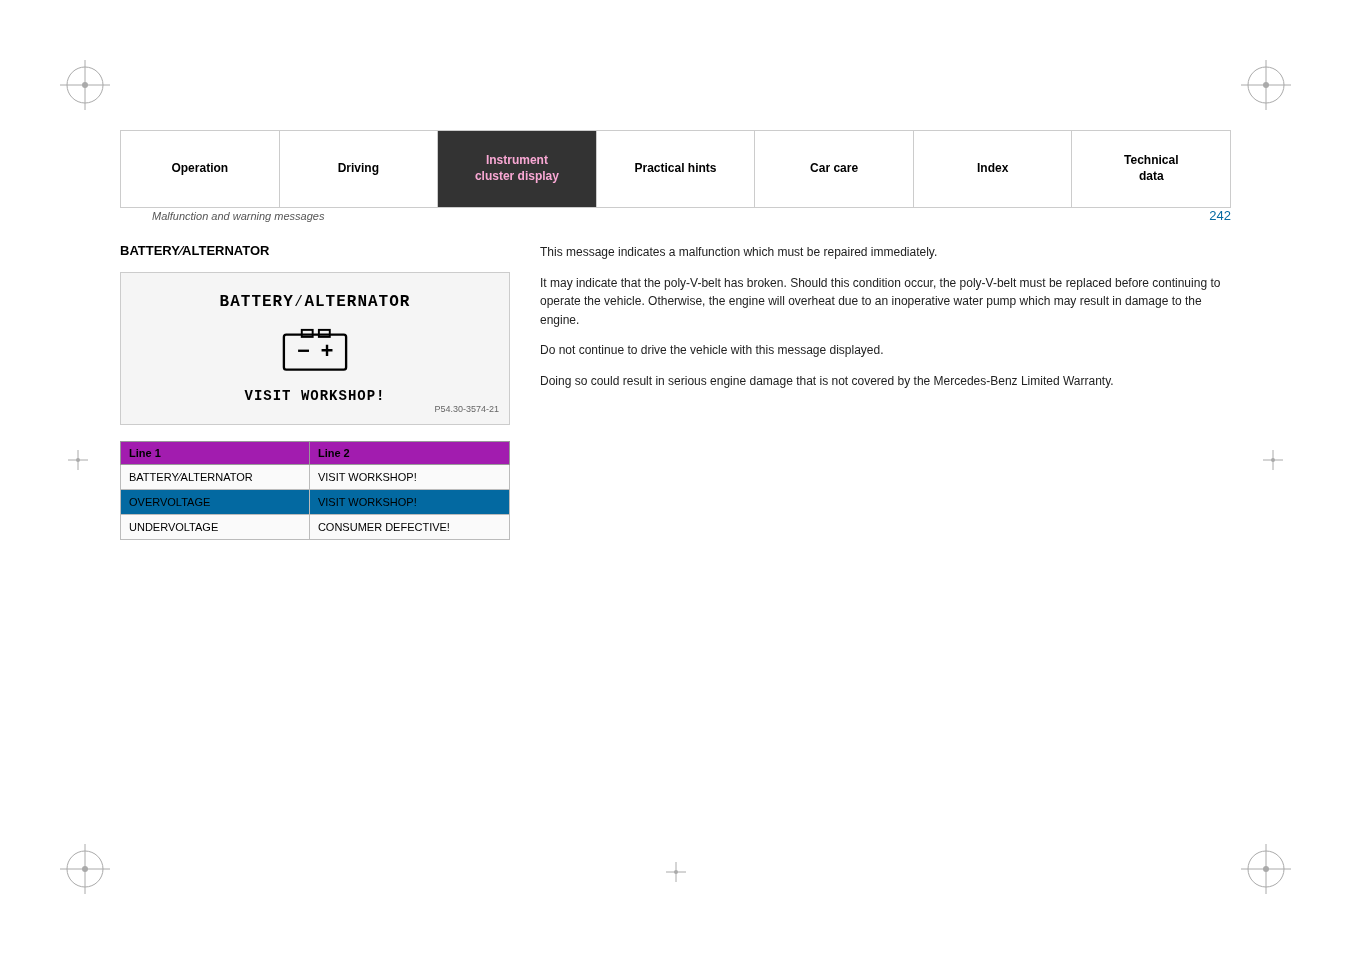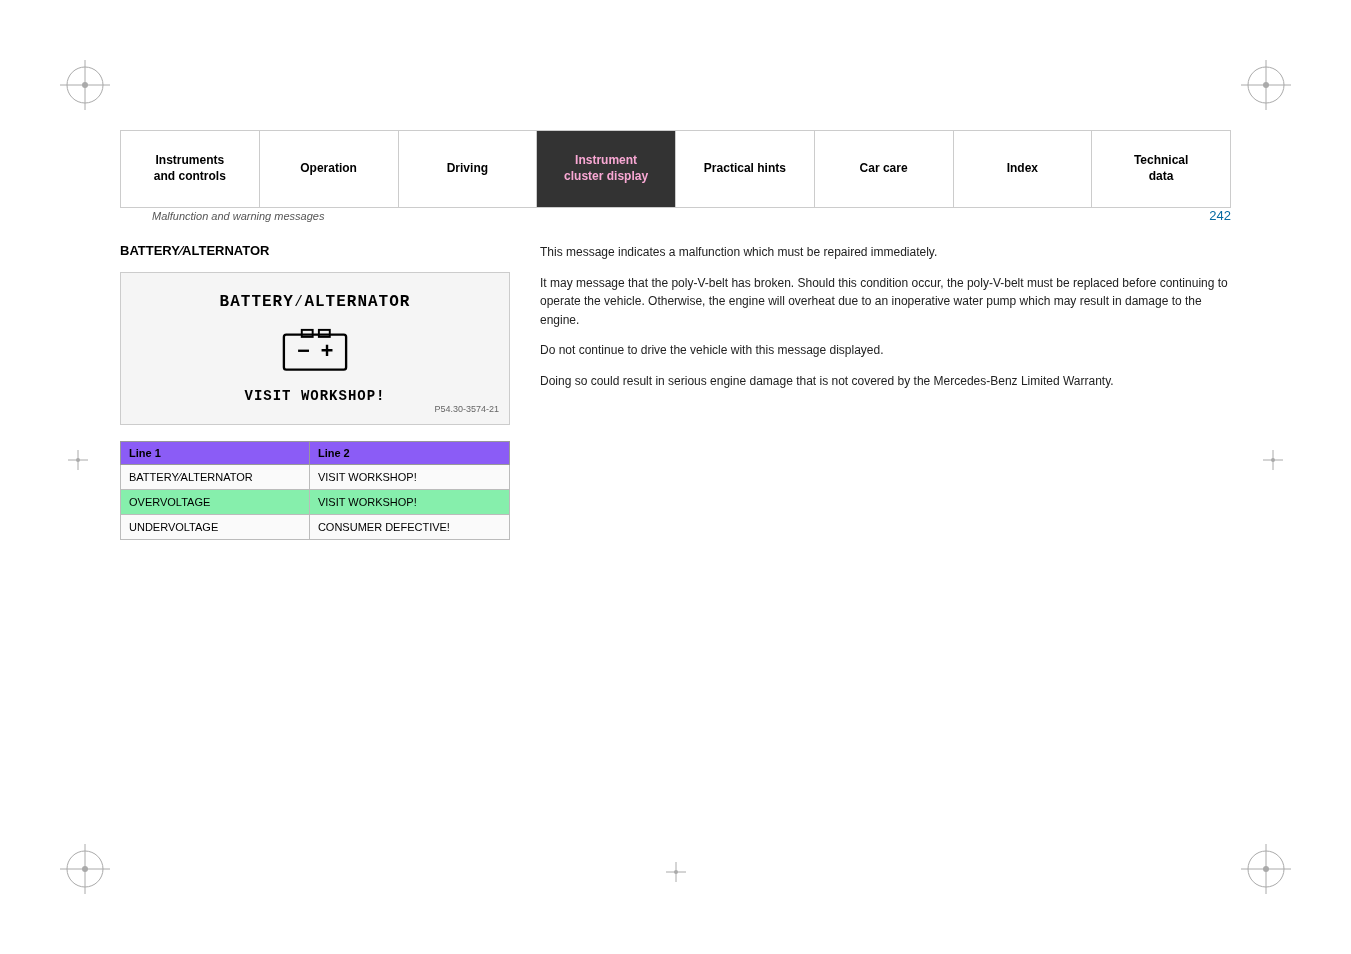--- a/index.html
+++ b/index.html
@@ -152,28 +152,28 @@
 
     
     .data-table {
       width: 100%;
       border-collapse: collapse;
       font-size: 11px;
     }
     .data-table th {
       border: 1px solid #999;
       padding: 5px 8px;
-      background: #8b5cf6;
+      background: #a21caf;
       font-weight: bold;
       text-align: left;
     }
     .data-table td {
       border: 1px solid #bbb;
       padding: 6px 8px;
-      background: #86efac;
+      background: #0369a1;
     }
     .data-table tr:nth-child(odd) td { background: #fafafa; }
 
     
     .right-col p {
       font-size: 12px;
       line-height: 1.55;
       margin-bottom: 12px;
       color: #222;
     }
@@ -232,24 +232,20 @@
 
 <div style="position:absolute; top:450px; right:68px;">
   <svg width="20" height="20" viewBox="0 0 20 20">
     <line x1="10" y1="0" x2="10" y2="20" stroke="#aaa" stroke-width="1"></line>
     <line x1="0" y1="10" x2="20" y2="10" stroke="#aaa" stroke-width="1"></line>
     <circle cx="10" cy="10" r="2" fill="#aaa"></circle>
   </svg>
 </div>
 
 <nav class="nav-bar">
-  <div class="nav-item bold-left">
-    <span style="white-space:pre-line">Instruments
-and controls</span>
-  </div>
   <div class="nav-item">
     <span>Operation</span>
   </div>
   <div class="nav-item">
     <span>Driving</span>
   </div>
   <div class="nav-item active">
     <span style="white-space:pre-line">Instrument
 cluster display</span>
   </div>
@@ -317,18 +313,18 @@
             <tr>
               <td>UNDERVOLTAGE</td>
               <td>CONSUMER DEFECTIVE!</td>
             </tr>
           </tbody>
       </table>
     </div>
 
     <div class="right-col">
       <p>This message indicates a malfunction which must be repaired immediately.</p>
-      <p>It may message that the poly-V-belt has broken. Should this condition occur, the poly-V-belt must be replaced before continuing to operate the vehicle. Otherwise, the engine will overheat due to an inoperative water pump which may result in damage to the engine.</p>
+      <p>It may indicate that the poly-V-belt has broken. Should this condition occur, the poly-V-belt must be replaced before continuing to operate the vehicle. Otherwise, the engine will overheat due to an inoperative water pump which may result in damage to the engine.</p>
       <p>Do not continue to drive the vehicle with this message displayed.</p>
       <p>Doing so could result in serious engine damage that is not covered by the Mercedes-Benz Limited Warranty.</p>
     </div>
   </div>
 </div>
 
 </body></html>

